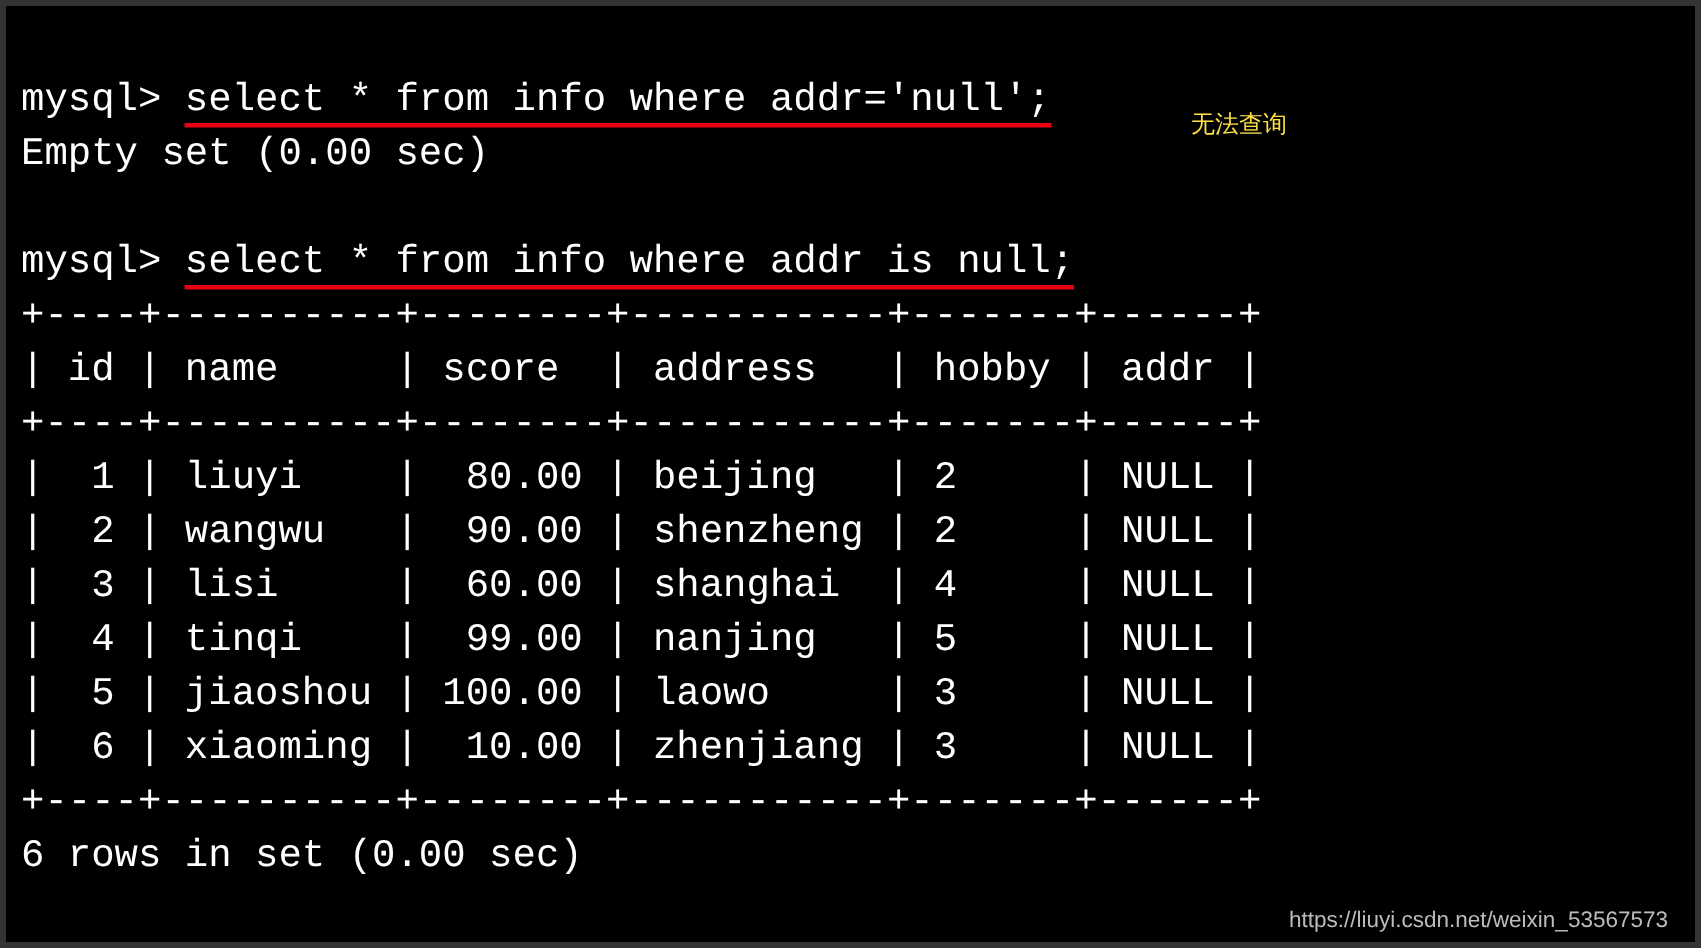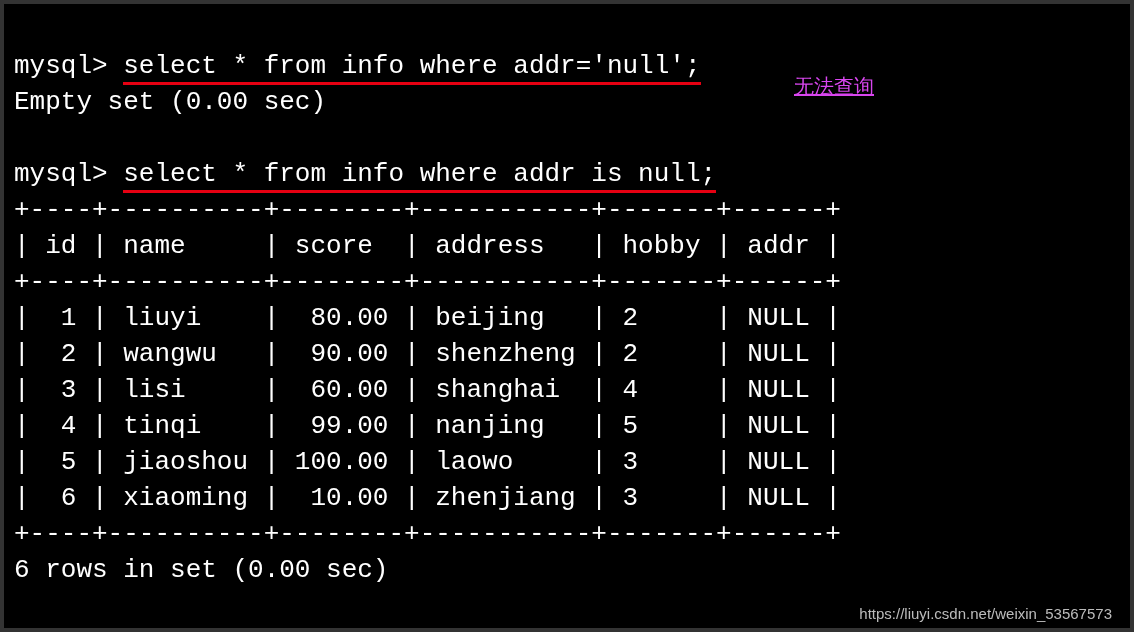--- a/index.html
+++ b/index.html
@@ -19,25 +19,24 @@
     padding:8px 10px 0 10px;
     white-space:pre;
     line-height:36px;
   }
   .underline{
     border-bottom:3px solid #e60012;
     padding-bottom:1px;
   }
   .annotation{
     position:absolute;
-    color:#d946ef;
+    color:#fde047;
     font-family:"Microsoft YaHei","SimHei",sans-serif;
-    font-size:20px;
+    font-size:16px;
     line-height:1;
-    text-decoration:underline;
   }
   .watermark{
     position:absolute;
     bottom:6px;
     right:18px;
     color:#d0d0d0;
     font-family:Arial,sans-serif;
     font-size:15px;
     opacity:.9;
   }

